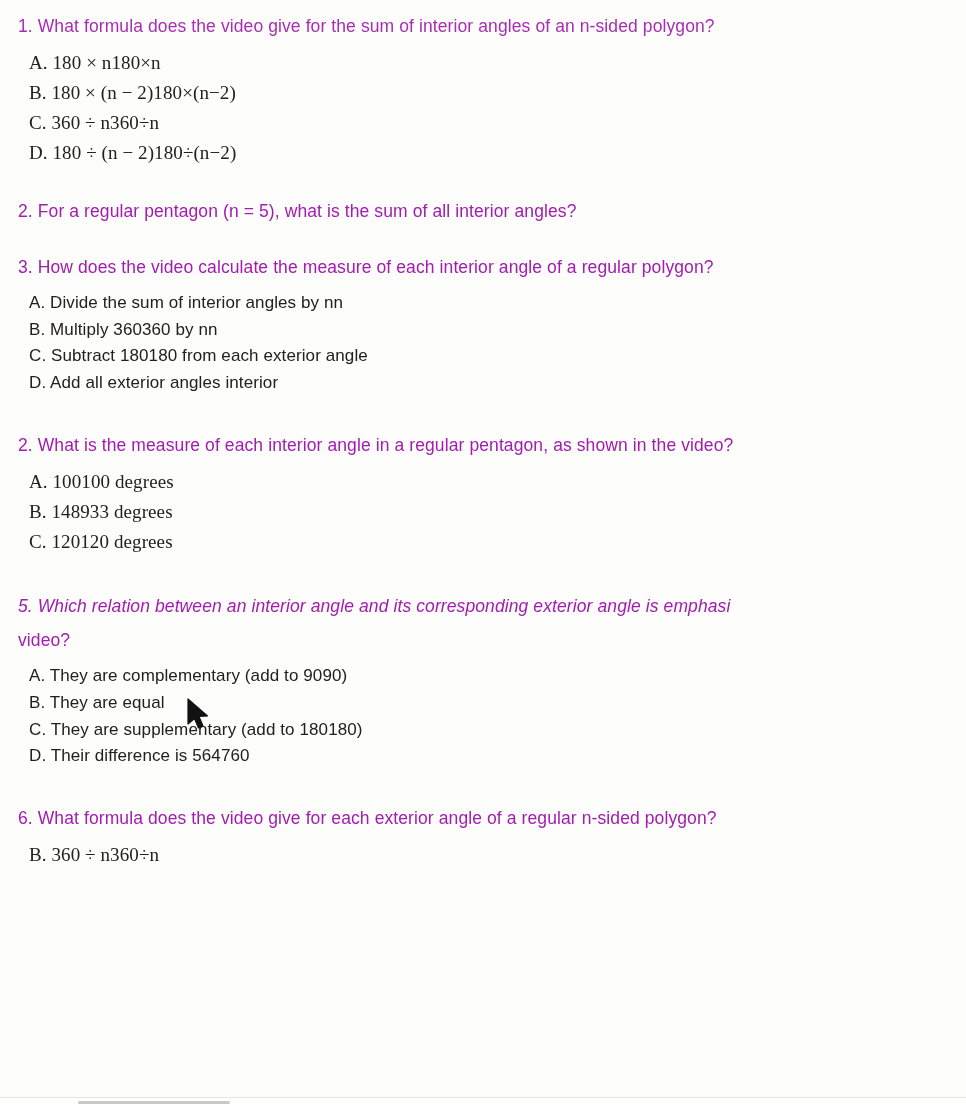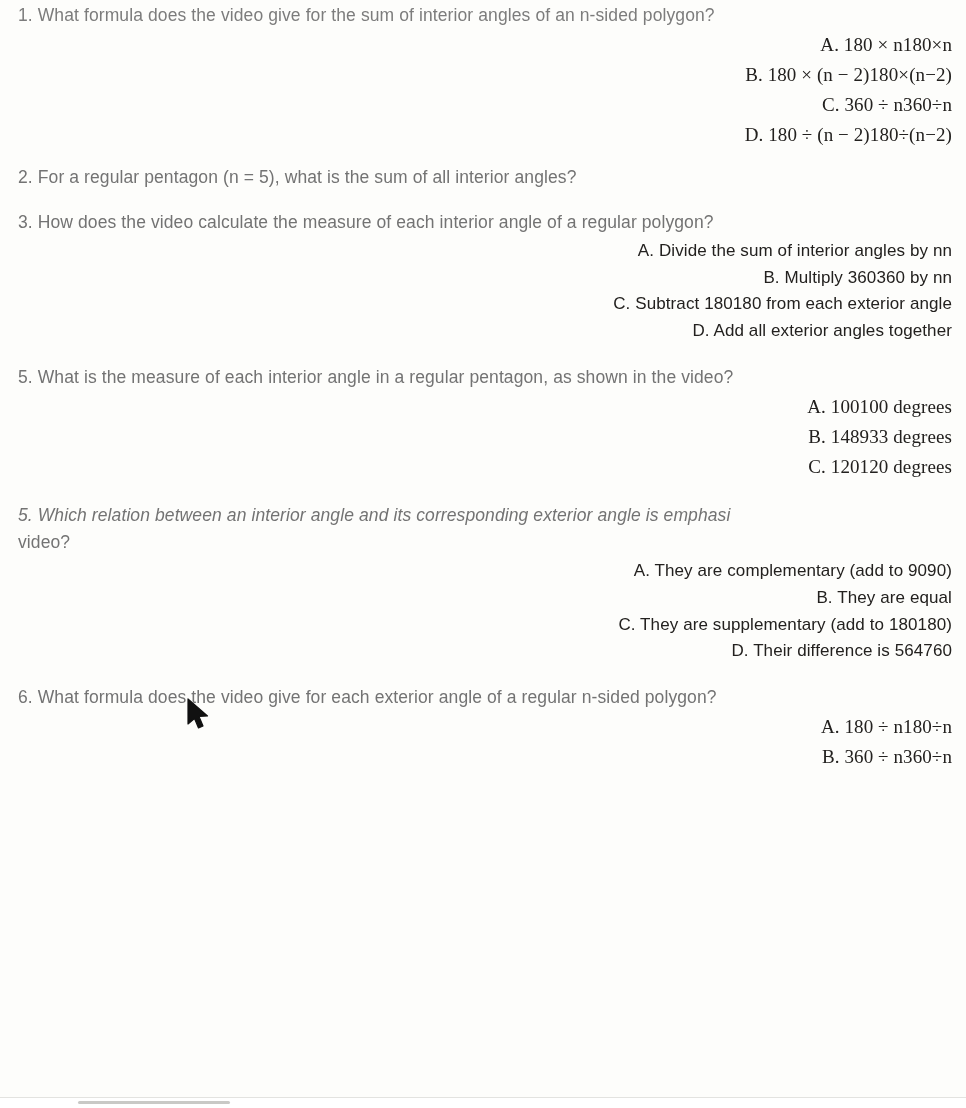--- a/index.html
+++ b/index.html
@@ -24,33 +24,32 @@
   }
   .quiz {
     padding: 4px 14px 0 18px;
   }
   .question {
     margin: 0 0 6px 0;
   }
   .q-text {
     font-size: 17.5px;
     line-height: 1.32;
-    color: #737373;
-    margin: 0 0 4px 0;
+    color: #a21caf;
+    margin: 11px 0 4px 0;
     letter-spacing: 0.1px;
   }
   .q-text.wrapped {
     max-width: 940px;
     font-style: italic;
   }
   .choices {
-    margin: 0;
+    margin: 11px;
     padding: 0;
     list-style: none;
-    text-align: right;
   }
   .choice {
     font-size: 17px;
     line-height: 1.52;
     color: #23211f;
     margin: 0 0 1px 0;
     letter-spacing: 0.1px;
   }
   .serifnum {
     font-family: "Liberation Serif", serif;
@@ -122,28 +121,28 @@
     </div>
 
     <div class="spacer-md"></div>
 
     <div class="question">
       <p class="q-text">3. How does the video calculate the measure of each interior angle of a regular polygon?</p>
       <ul class="choices">
         <li class="choice">A. Divide the sum of interior angles by nn</li>
         <li class="choice">B. Multiply 360360 by nn</li>
         <li class="choice">C. Subtract 180180 from each exterior angle</li>
-        <li class="choice">D. Add all exterior angles together</li>
+        <li class="choice">D. Add all exterior angles interior</li>
       </ul>
     </div>
 
     <div class="spacer-md"></div>
 
     <div class="question">
-      <p class="q-text">5. What is the measure of each interior angle in a regular pentagon, as shown in the video?</p>
+      <p class="q-text">2. What is the measure of each interior angle in a regular pentagon, as shown in the video?</p>
       <ul class="choices">
         <li class="choice serifnum">A. 100100 degrees</li>
         <li class="choice serifnum">B. 148933 degrees</li>
         <li class="choice serifnum">C. 120120 degrees</li>
       </ul>
     </div>
 
     <div class="spacer-md"></div>
 
     <div class="question">
@@ -155,21 +154,20 @@
         <li class="choice">C. They are supplementary (add to 180180)</li>
         <li class="choice">D. Their difference is 564760</li>
       </ul>
     </div>
 
     <div class="spacer-md"></div>
 
     <div class="question">
       <p class="q-text">6. What formula does the video give for each exterior angle of a regular n-sided polygon?</p>
       <ul class="choices">
-        <li class="choice serifnum">A. 180 ÷ n180÷n</li>
         <li class="choice serifnum">B. 360 ÷ n360÷n</li>
       </ul>
     </div>
 
   </div>
 
   <div class="cursor">
     <svg width="26" height="34" viewBox="0 0 26 34" xmlns="http://www.w3.org/2000/svg">
       <path d="M2 1 L2 26 L8.5 20.5 L12.5 30 L17 28 L13 18.5 L21.5 18 Z" fill="#111111" stroke="#111111" stroke-width="1.2" stroke-linejoin="round"></path>
     </svg>

